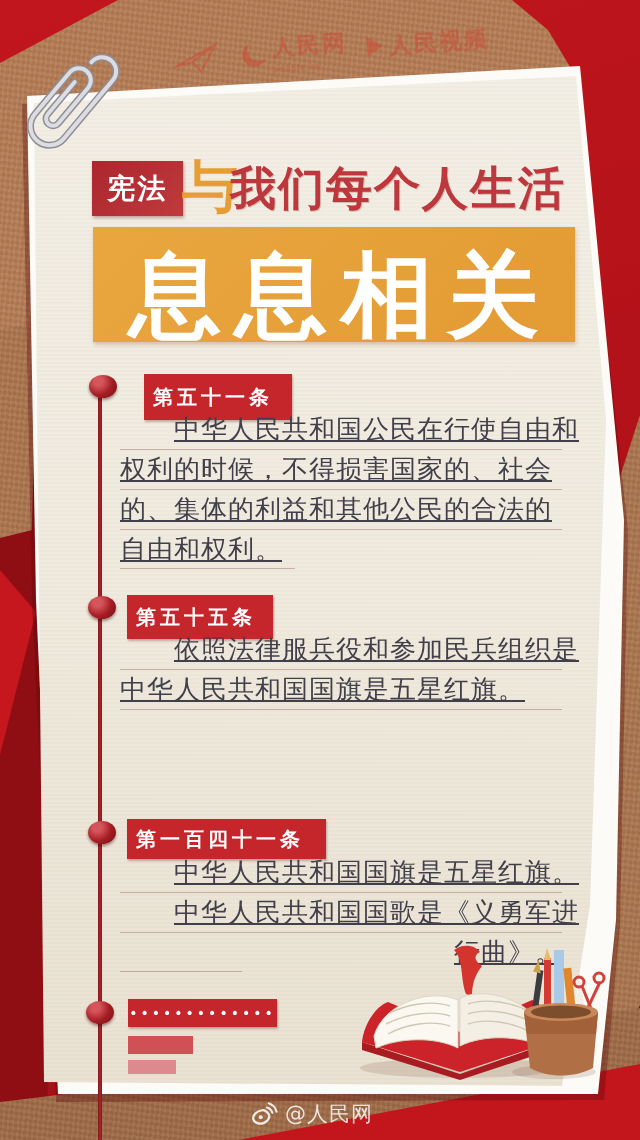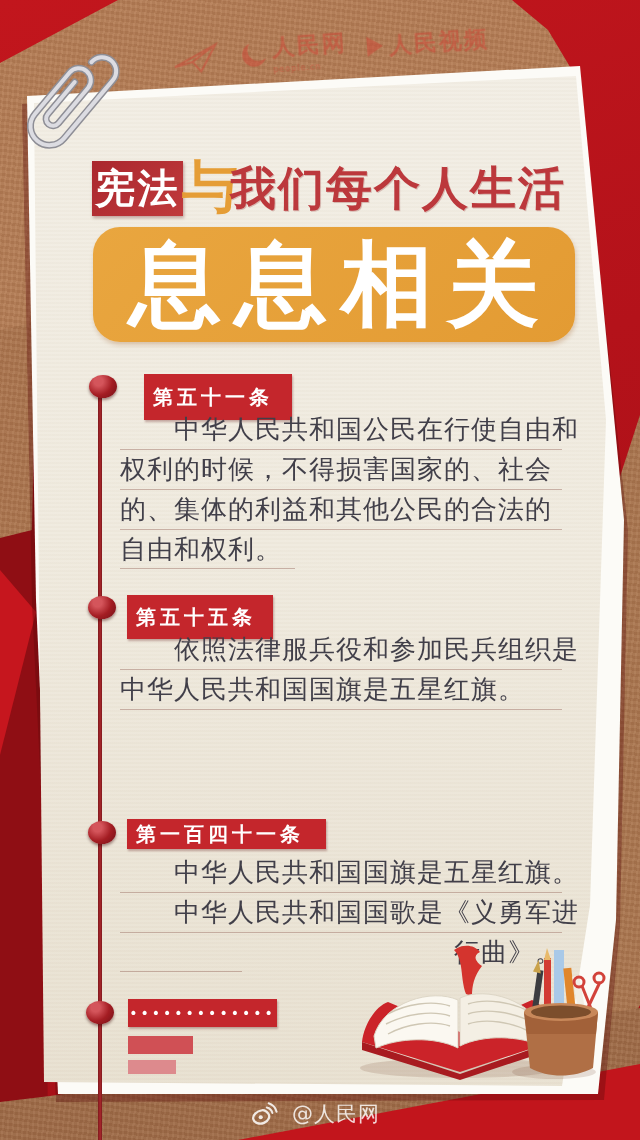--- a/index.html
+++ b/index.html
@@ -49,26 +49,26 @@
   .crescent{width:24px;height:24px;border-radius:50%;
     background:radial-gradient(circle at 68% 32%,transparent 0 46%,#cd4a38 48%);}
   .playtri{width:0;height:0;border-left:16px solid #cd4a38;border-top:10px solid transparent;border-bottom:10px solid transparent;}
 
   
   .clip{left:14px;top:46px;width:110px;height:120px;}
 
   
   .t-box1{left:92px;top:161px;width:91px;height:55px;background:linear-gradient(135deg,#aa272e,#c03a3c);
     display:flex;align-items:center;justify-content:center;
-    color:#fff;font-size:40px;font-weight:900;letter-spacing:2px;box-shadow:1px 2px 3px rgba(100,20,20,.35);}
+    color:#fff;font-size:28px;font-weight:900;letter-spacing:2px;box-shadow:1px 2px 3px rgba(100,20,20,.35);}
   .t-conn{left:182px;top:150px;font-size:56px;font-weight:900;color:#e59d36;}
   .t-rest{left:230px;top:158px;font-size:46px;font-weight:900;color:#bc383c;letter-spacing:2px;white-space:nowrap;
     text-shadow:1px 1px 0 rgba(140,30,30,.25);}
   .t-box2{left:93px;top:227px;width:482px;height:115px;background:linear-gradient(135deg,#e9a63f,#e39b33);
-    display:flex;align-items:center;justify-content:center;box-shadow:1px 3px 4px rgba(150,80,20,.25);border-radius:27px;}
+    display:flex;align-items:flex-end;justify-content:center;box-shadow:1px 3px 4px rgba(150,80,20,.25);}
   .t-box2 span{color:#fff;font-size:92px;font-weight:900;letter-spacing:14px;white-space:nowrap;
     text-indent:14px;line-height:1;}
 
   
   .tl-line{left:98px;top:386px;width:4px;height:754px;
     background:linear-gradient(90deg,#7e181c,#a8272c 55%,#7e181c);}
   .tl-dot{width:28px;height:23px;border-radius:50%;
     background:radial-gradient(circle at 34% 28%,#d4555b 0 18%,#a41d23 55%,#701016 100%);
     box-shadow:0 2px 3px rgba(60,0,0,.45);}
 
@@ -76,28 +76,28 @@
   .badge{background:#c4262c;color:#fff;display:flex;align-items:center;
     font-size:20px;font-weight:bold;letter-spacing:4px;padding-left:9px;
     box-shadow:1px 2px 2px rgba(90,10,10,.3);}
   .badge-dots{left:128px;top:999px;width:149px;height:28px;background:#c4262c;display:flex;align-items:center;justify-content:center;
     color:#fff;font-size:14px;letter-spacing:3px;box-shadow:1px 2px 2px rgba(90,10,10,.3);}
   .bar1{left:128px;top:1036px;width:65px;height:18px;background:#d05055;}
   .bar2{left:128px;top:1060px;width:48px;height:14px;background:#dd8a8d;}
 
   
   .para{position:absolute;left:120px;width:442px;color:#413f49;font-size:26px;letter-spacing:1px;}
-  .pline{height:39px;line-height:38px;white-space:nowrap;border-bottom:1px solid rgba(150,104,94,.45);}
+  .pline{height:39px;line-height:38px;white-space:nowrap;border-bottom:1px solid rgba(150,104,94,.45);text-decoration:underline;}
   .pline.indent{padding-left:54px;}
   .pline.short{border-bottom:none;position:relative;}
   .pline.short::after{content:"";position:absolute;left:0;bottom:0;height:1px;width:var(--sw,170px);
     background:rgba(150,104,94,.45);}
 
   
-  .watermark{left:250px;top:1100px;display:flex;align-items:center;gap:14px;
+  .watermark{left:250px;top:1100px;display:flex;align-items:center;gap:7px;
     color:rgba(255,255,255,.82);font-size:21px;letter-spacing:1px;}
 
   .illu{left:348px;top:942px;width:262px;height:142px;}
 </style>
 </head>
 <body>
 
 <div class="stage">
 
   <div class="layer bg-dark-left"></div>
@@ -158,21 +158,21 @@
     <div class="pline">的、集体的利益和其他公民的合法的</div>
     <div class="pline short" style="--sw:175px;">自由和权利。</div>
   </div>
 
   <div class="abs badge" style="left:127px;top:595px;width:137px;height:44px;">第五十五条</div>
   <div class="para" style="top:630px;">
     <div class="pline indent">依照法律服兵役和参加民兵组织是</div>
     <div class="pline">中华人民共和国国旗是五星红旗。</div>
   </div>
 
-  <div class="abs badge" style="left:127px;top:819px;width:190px;height:30px;">第一百四十一条</div>
+  <div class="abs badge" style="left:127px;top:819px;width:190px;height:40px;">第一百四十一条</div>
   <div class="para" style="top:853px;text-align:right;">
     <div class="pline indent">中华人民共和国国旗是五星红旗。</div>
     <div class="pline indent">中华人民共和国国歌是《义勇军进</div>
     <div class="pline short" style="--sw:122px;">行曲》。</div>
   </div>
 
   <div class="abs badge-dots">•••••••••••••</div>
   <div class="abs bar1"></div>
   <div class="abs bar2"></div>
 

